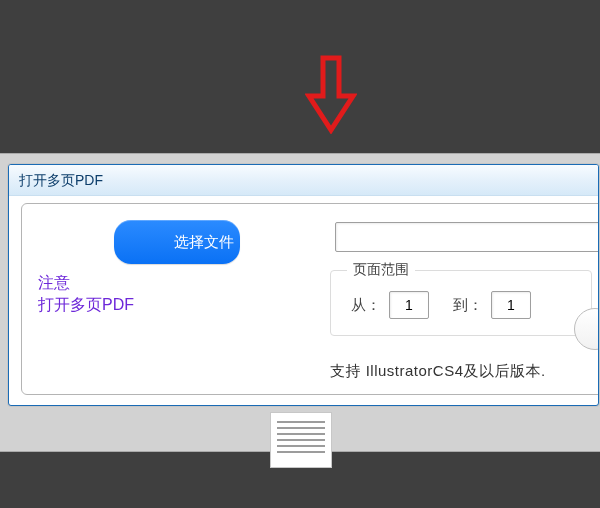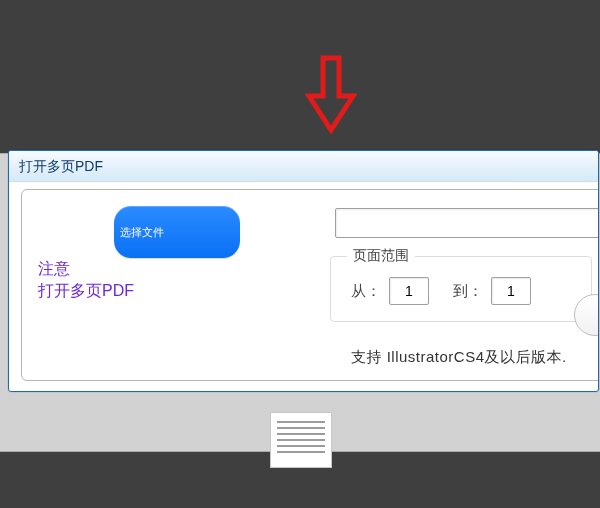--- a/index.html
+++ b/index.html
@@ -31,21 +31,21 @@
     position: absolute;
     left: 305px;
     top: 54px;
     width: 52px;
     height: 80px;
     pointer-events: none;
   }
   .dialog {
     position: absolute;
     left: 8px;
-    top: 150px;
+    top: 164px;
     width: 589px; 
     height: 240px;
     background: #ffffff;
     border: 1px solid #1a6bb5;
     box-shadow: 0 0 0 1px rgba(0,0,0,.05);
     border-radius: 3px;
     overflow: hidden;
   }
   .title-bar {
     height: 30px;
@@ -66,27 +66,27 @@
     border-radius: 6px;
     background: #ffffff;
     padding: 18px 14px 10px 14px;
     box-sizing: border-box;
   }
   .choose-btn {
     position: absolute;
     left: 92px;
     top: 16px;
     width: 126px;
-    height: 52px;
+    height: 44px;
     border-radius: 17px;
     background: linear-gradient(#2b8bff, #0a71f5);
     color: #fff;
-    text-align: left;
+    text-align: right;
     line-height: 34px;
-    font-size: 11px;
+    font-size: 15px;
     border: none;
     cursor: pointer;
     box-shadow: inset 0 1px 0 rgba(255,255,255,.25), 0 1px 1px rgba(0,0,0,.15);
   }
   .file-field {
     position: absolute;
     left: 313px;
     top: 18px;
     width: 300px;
     height: 30px;
@@ -146,21 +146,20 @@
     font-size: 14px;
   }
   .support-text {
     position: absolute;
     left: 308px;
     top: 158px;
     font-size: 15px;
     color: #333;
     letter-spacing: .5px;
     white-space: nowrap;
-    margin-left: 21px;
   }
   .round-btn {
     position: absolute;
     left: 552px;
     top: 104px;
     width: 42px;
     height: 42px;
     border: 1px solid #bcbcbc;
     border-radius: 50%;
     background: linear-gradient(#fff, #f1f1f1);

